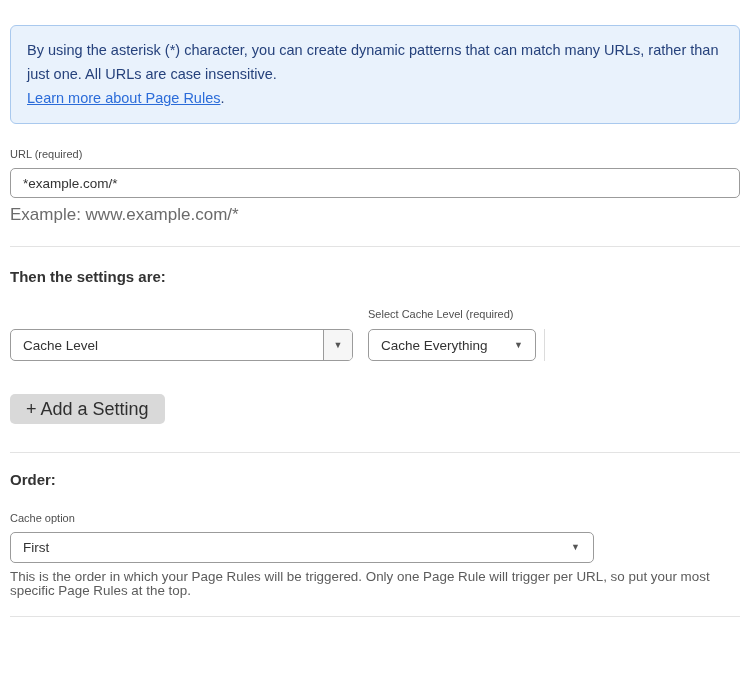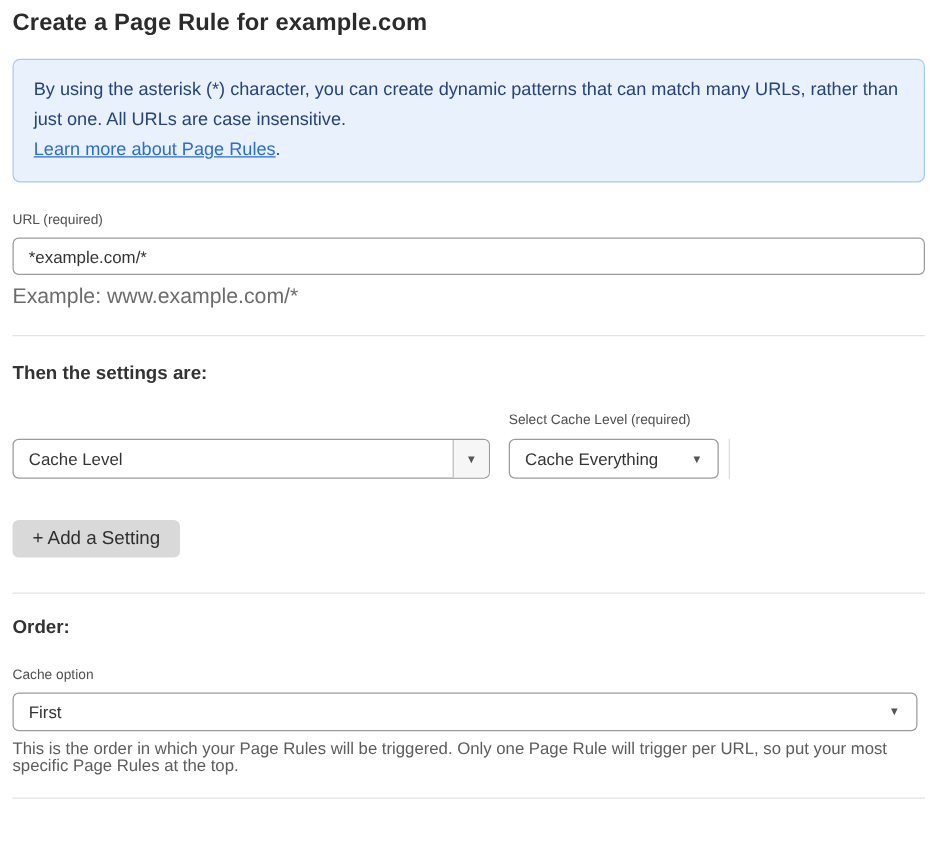--- a/index.html
+++ b/index.html
@@ -97,21 +97,21 @@
     flex: 1;
     padding: 0 12px;
     white-space: nowrap;
     overflow: hidden;
   }
   .combo .combo-arrow {
     font-size: 9px;
     color: #555;
     line-height: 1;
   }
-  .combo-setting { width: 382px; margin-top: 12px; }
+  .combo-setting { width: 343px; margin-top: 12px; }
   .combo-setting .combo-arrow {
     width: 29px;
     height: 100%;
     display: flex;
     align-items: center;
     justify-content: center;
     border-left: 1px solid #9b9b9b;
     background: #f6f6f6;
     border-radius: 0 4px 4px 0;
   }
@@ -122,47 +122,46 @@
     height: 32px;
     background: #dcdcdc;
     margin-left: 8px;
   }
 
   .btn {
     display: inline-block;
     border: none;
     border-radius: 5px;
     font-family: "Liberation Sans", sans-serif;
-    font-size: 15px;
+    font-size: 18px;
     color: #2f2f2f;
     background: #d9d9d9;
     padding: 0 16px;
     height: 30px;
     line-height: 30px;
     cursor: pointer;
   }
   .btn-add { margin-top: 33px; }
 
   .order-section .field-label { margin-top: 24px; }
-  .combo-order { width: 724px; height: 31px; }
+  .combo-order { width: 584px; height: 31px; }
   .combo-order .combo-arrow { padding-right: 13px; }
   .order-helper {
     margin-top: 7px;
     font-size: 13.4px;
     line-height: 14px;
     color: #5c5c5c;
     max-width: 724px;
   }
 </style>
 </head>
 <body>
 
 <div class="page">
 
-  <h1 class="page-title">Create a Page Rule for example.com</h1>
 
   <div class="info-box">
     <div class="info-body">By using the asterisk (*) character, you can create dynamic patterns that can match many URLs, rather than just one. All URLs are case insensitive.</div>
     <div class="info-link-line"><a class="info-link">Learn more about Page Rules</a><span>.</span></div>
   </div>
 
   <div class="url-section">
     <div class="field-label">URL (required)</div>
     <input class="text-input" type="text" value="*example.com/*" style="">
     <div class="helper-text">Example: www.example.com/*</div>

